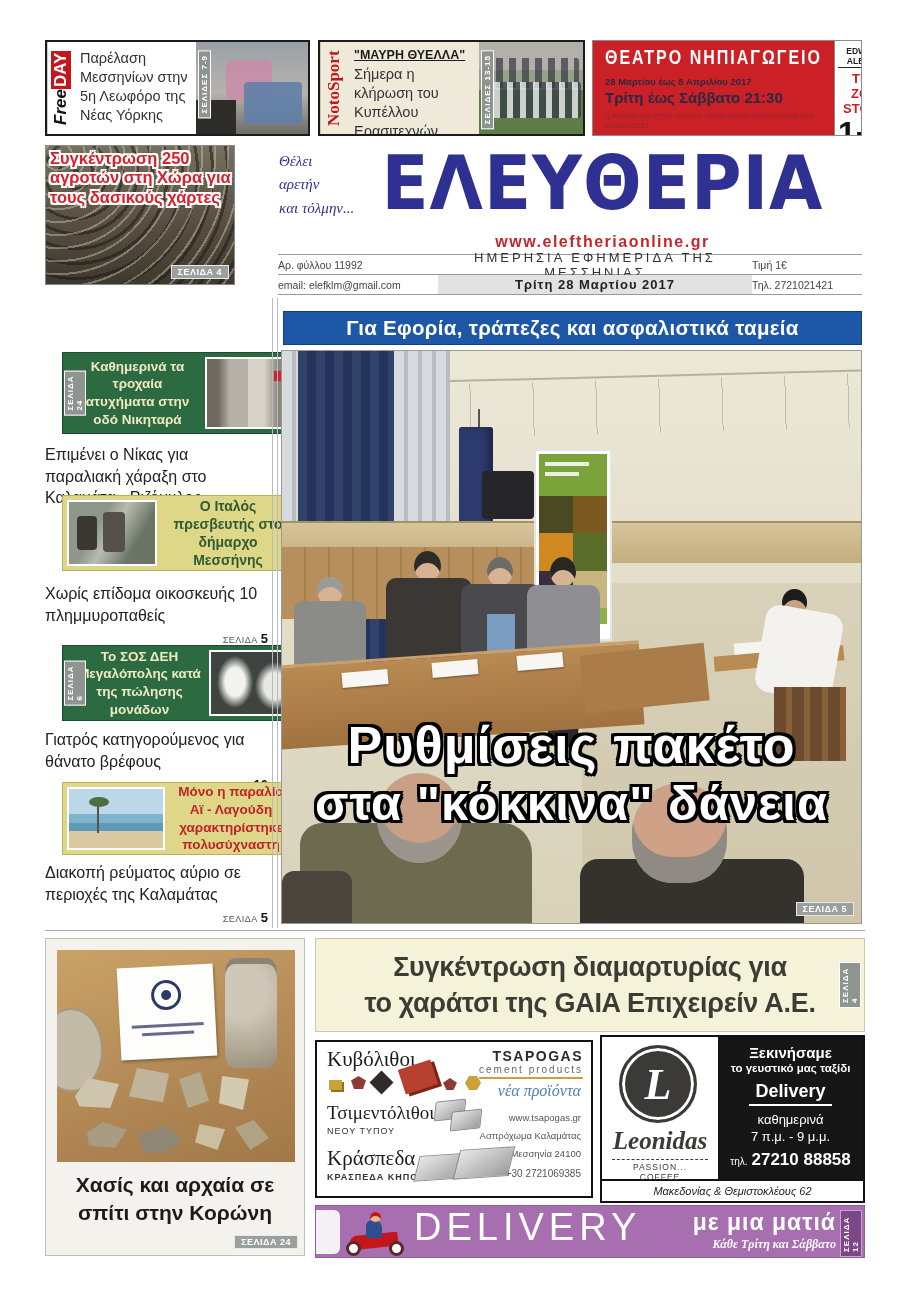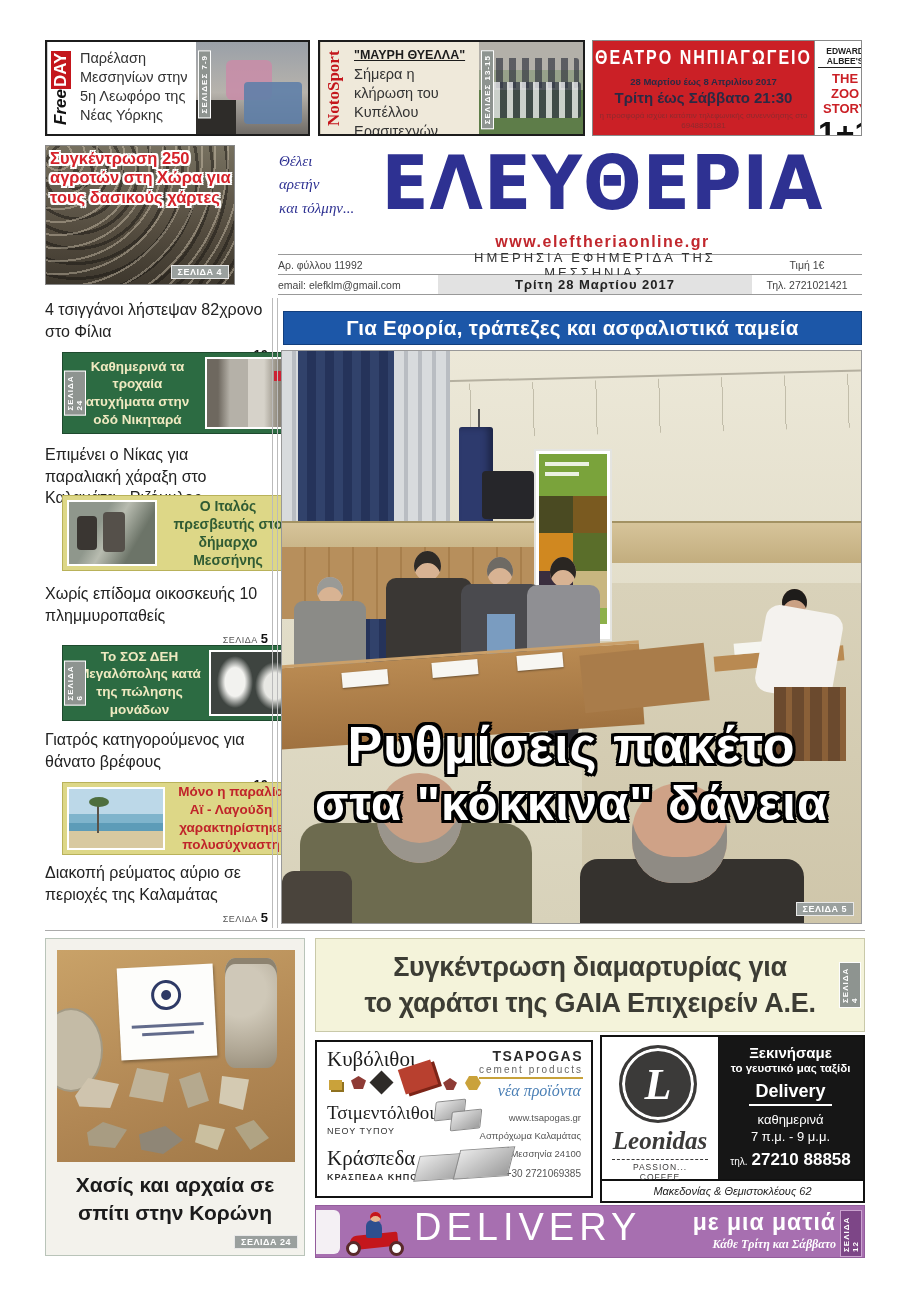--- a/index.html
+++ b/index.html
@@ -37,21 +37,21 @@
   .ns-title { font-size:14.5px; color:#333; line-height:1.3; }
   .ns-photo { width:104px; position:relative;
               background:linear-gradient(180deg,#b3b0a9 0 30%,#97a18a 30% 52%,#5e7d49 52% 100%); }
   .ns-players-back { position:absolute; left:4px; top:16px; right:4px; height:30px;
       background:repeating-linear-gradient(90deg, rgba(45,48,60,.65) 0 7px, transparent 7px 13px); border-radius:3px; }
   .ns-players-front { position:absolute; left:2px; top:40px; right:2px; height:36px;
       background:repeating-linear-gradient(90deg, rgba(230,230,235,.8) 0 6px, rgba(50,55,70,.7) 6px 13px); border-radius:3px; }
   .ns-photo .vbadge { left:2px; top:8px; }
 
   #box-theatre { left:592px; width:270px; border:1px solid #8a8a8a; }
-  .th-red { flex:1.5; background:#cb2026; color:#fff; text-align:center; padding:6px 2px; }
+  .th-red { flex:1.5; background:#cb2026; color:#fff; text-align:left; padding:6px 12px; }
   .th-title { font-size:16px; font-weight:bold; letter-spacing:2px; transform:scaleY(1.25); margin-top:2px; white-space:nowrap; }
   .th-dates { font-size:9.5px; font-weight:bold; color:#2a2a44; margin-top:9px; }
   .th-times { font-size:15px; font-weight:bold; color:#2a2a44; margin-top:2px; }
   .th-note { font-size:8px; color:#8e2a2e; margin-top:5px; line-height:1.3; }
   .th-white { flex:1; background:#fff; border-left:1px solid #8a8a8a; text-align:center; padding:5px 3px; }
   .th-author { font-size:8.5px; font-weight:bold; color:#222; display:inline-block; border-bottom:1px solid #222; padding-bottom:1px; }
   .th-play { font-size:13px; font-weight:bold; color:#cb2026; margin-top:3px; }
   .th-offer { font-size:32px; font-weight:bold; color:#111; line-height:1; margin-top:1px; }
 
   
@@ -67,21 +67,21 @@
   #tagline { left:279px; top:150px; color:#2e3192; font-family:"Liberation Serif",serif; font-style:italic; font-size:15px; line-height:1.55; }
   #logo { left:340px; top:140px; width:525px; text-align:center; color:#2e3192; font-weight:800;
           font-family:"DejaVu Sans", sans-serif; font-size:69px; letter-spacing:1px; transform:scaleY(1.08); transform-origin:top; white-space:nowrap; }
   #website { left:340px; top:233px; width:525px; text-align:center; color:#c1272d; font-weight:bold; font-size:16px; letter-spacing:1.5px; }
   .mastrow { left:278px; width:584px; display:flex; align-items:center; font-size:10.5px; color:#444; }
   #mast-row1 { top:254px; height:21px; border-top:1px solid #999; border-bottom:1px solid #999; }
   #mast-row2 { top:275px; height:20px; border-bottom:1px solid #999; }
   .mr-left { width:160px; }
   .mr-center { flex:1; text-align:center; }
   #mast-row1 .mr-center { font-size:13px; color:#333; letter-spacing:3px; }
-  .mr-right { width:110px; text-align:center; }
+  .mr-right { width:110px; text-align:left; }
   .date-cell { background:#e2e2e2; font-weight:bold; font-size:13px; color:#222; letter-spacing:1px; padding:2px 0; }
 
   
   .sb-text { position:absolute; left:45px; width:223px; }
   .sb-title { font-size:16px; color:#222; line-height:1.35; }
   .sb-page { text-align:right; margin-top:3px; }
   .sb-page .lbl { font-size:9px; color:#555; letter-spacing:.5px; }
   .sb-page .num { font-size:13px; font-weight:bold; color:#111; margin-left:3px; }
   .sb-box { position:absolute; left:62px; width:244px; display:flex; overflow:hidden; }
   .sb-box .vbadge { top:50%; transform:rotate(180deg) translateY(50%); }
@@ -329,24 +329,20 @@
     <div class="mr-left">Αρ. φύλλου 11992</div>
     <div class="mr-center">ΗΜΕΡΗΣΙΑ ΕΦΗΜΕΡΙΔΑ ΤΗΣ ΜΕΣΣΗΝΙΑΣ</div>
     <div class="mr-right">Τιμή 1€</div>
   </div>
   <div class="abs mastrow" id="mast-row2">
     <div class="mr-left">email: elefklm@gmail.com</div>
     <div class="mr-center date-cell">Τρίτη 28 Μαρτίου 2017</div>
     <div class="mr-right">Τηλ. 2721021421</div>
   </div>
 
-  <div class="sb-text" id="sb-item0">
-    <div class="sb-title">4 τσιγγάνοι λήστεψαν 82χρονο στο Φίλια</div>
-    <div class="sb-page"><span class="lbl">ΣΕΛΙΔΑ</span><span class="num">10</span></div>
-  </div>
 
   <div class="sb-box sb-green" id="sb-box1">
     <span class="vbadge">ΣΕΛΙΔΑ 24</span>
     <div class="txt">Καθημερινά τα τροχαία ατυχήματα στην οδό Νικηταρά</div>
     <div class="boxphoto ph-street"></div>
   </div>
 
   <div class="sb-text" id="sb-item2">
     <div class="sb-title">Επιμένει ο Νίκας για παραλιακή χάραξη στο Καλαμάτα - Ριζόμυλος</div>
     <div class="sb-page"><span class="lbl">ΣΕΛΙΔΑ</span><span class="num">11</span></div>

